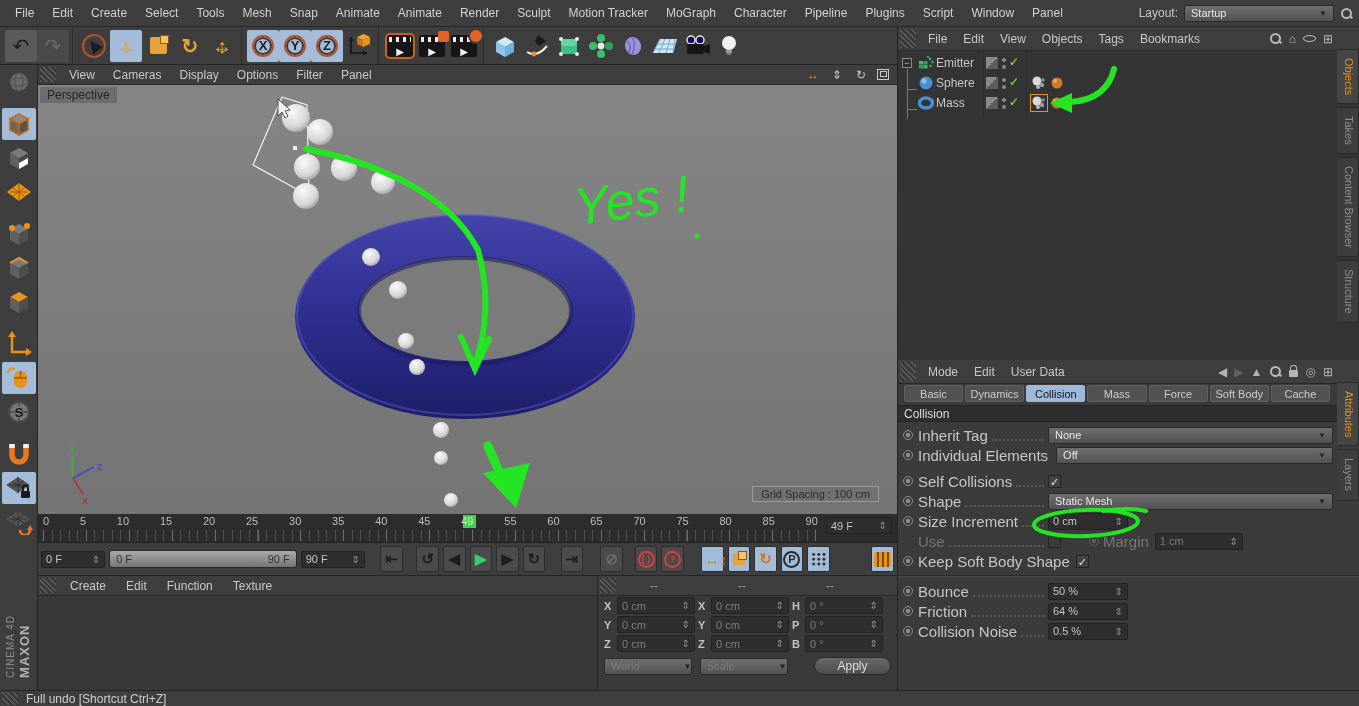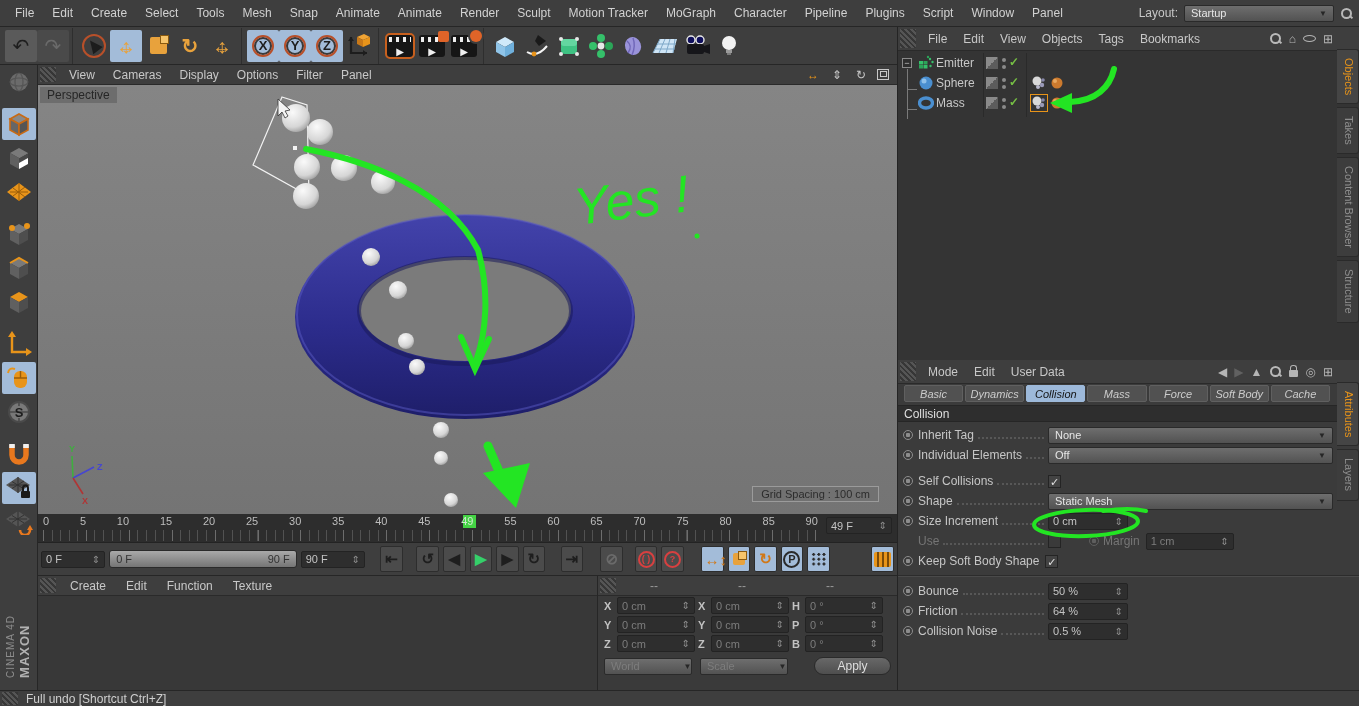--- a/index.html
+++ b/index.html
@@ -159,32 +159,32 @@
   .vdots { position:absolute; left:104px; top:5px; width:4px; height:11px; display:flex;
            flex-direction:column; justify-content:space-between; }
   .vdots i { width:4px; height:4px; border-radius:50%; background:#8a8a8a; }
   .omchk { position:absolute; left:111px; top:2px; color:#76c044; font-weight:bold; font-size:12px; }
   .tag { position:absolute; top:2px; cursor:pointer; }
   .tag.selbox { outline:1.5px solid #e8941a; }
   .omdivider { position:absolute; top:0; bottom:0; width:1px; background:#2a2a2a; }
   
   #attrpanel { left:897px; top:360px; width:462px; height:330px; background:#3b3b3b; border-left:1px solid #242424; }
   #attr-title { display:flex; align-items:center; gap:6px; height:22px; padding-left:6px; color:#cfcfcf; }
-  #attr-tabs { display:flex; padding:1px 28px 3px 5px;font-style:italic; }
+  #attr-tabs { display:flex; padding:1px 28px 3px 5px; }
   .atab { flex:1; margin:0 1px; height:17px; background:#515151; border:1px solid #606060; border-radius:2px;
           color:#ccc; font-size:11px; text-align:center; line-height:16px; cursor:pointer; }
   .atab.on { background:#9db9da; border-color:#9db9da; color:#141414; }
   .asection { height:17px; background:#2e2e2e; color:#dedede; font-size:12px; padding:1px 6px;
               border-top:1px solid #262626; border-bottom:1px solid #262626; margin-bottom:3px; }
   .arow { display:flex; align-items:center; height:20px; padding:0 26px 0 5px; }
   .abullet { flex:0 0 10px; height:10px; margin-right:5px; border:1.5px solid #8d8d8d; border-radius:50%;
              background:radial-gradient(circle,#8d8d8d 2px,transparent 2.5px); cursor:pointer; }
   .abullet.none { visibility:hidden; }
   .abullet.dim { border-color:#5e5e5e; background:radial-gradient(circle,#5e5e5e 2px,transparent 2.5px); }
-  .alabel { flex:0 0 130px; display:flex; align-items:flex-end; color:#c6c6c6; font-size:12px; white-space:nowrap; }
+  .alabel { flex:0 0 130px; display:flex; align-items:flex-end; color:#c6c6c6; font-size:15px; white-space:nowrap; }
   .alabel.dim { color:#757575; }
   .alabel .dots { flex:1; margin:0 4px 3px 4px; border-bottom:2px dotted #575757; }
   .arow .dd { flex:1; }
   .arow .fld { width:80px; }
   .chk { width:13px; height:13px; background:#434343; border:1px solid #242424; color:#e2e2e2;
          font-size:11px; line-height:12px; text-align:center; cursor:pointer; }
   .chk.dim { background:#3a3a3a; color:#6a6a6a; }
   .adivider { border-top:1px solid #2c2c2c; border-bottom:1px solid #4a4a4a; margin:4px 0; }
   
   #statusbar { left:0; top:690px; width:1359px; height:16px; background:#3e3e3e;

